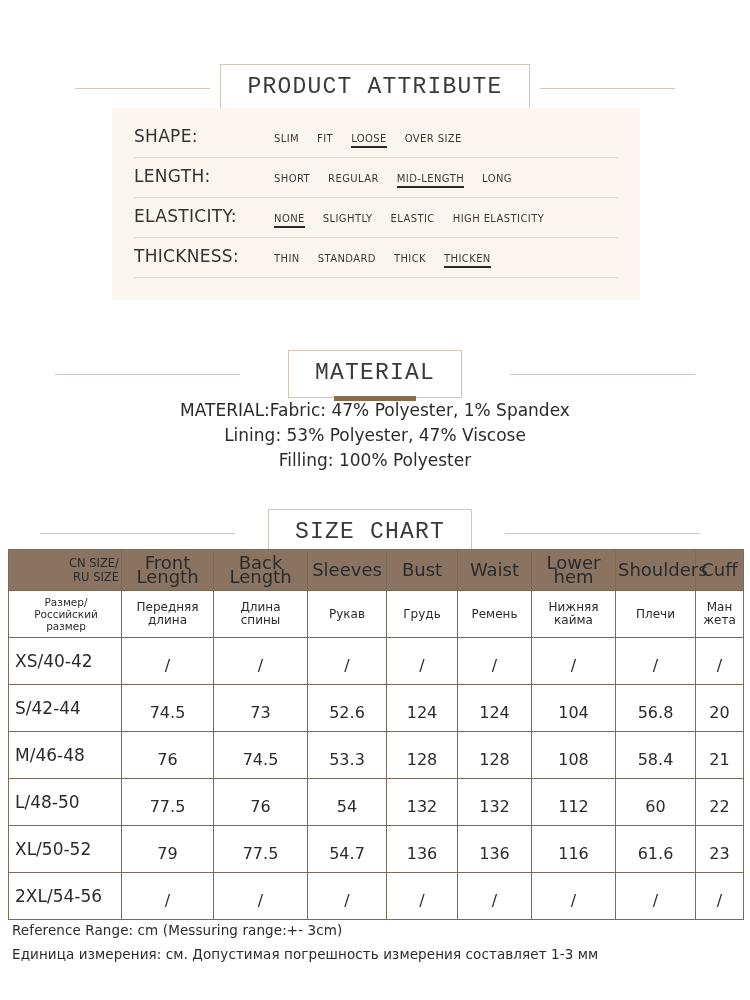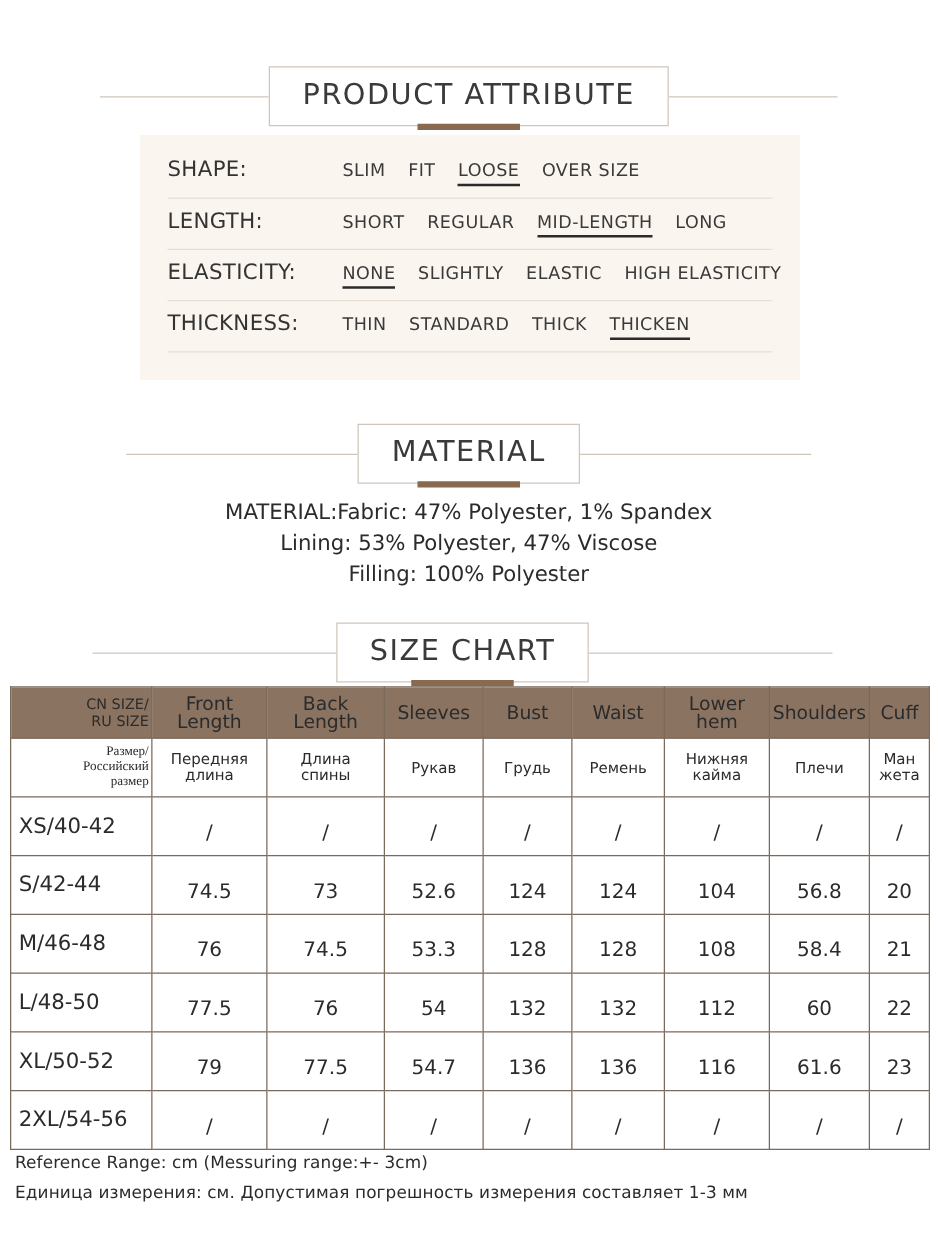--- a/index.html
+++ b/index.html
@@ -10,23 +10,24 @@
     font-family: "DejaVu Sans", sans-serif;
     color: #2b2b2b;
     overflow: hidden;
   }
   .page { position: relative; width: 750px; height: 1000px; }
 
   
   .section-head {
     display: flex;
     align-items: center;
-    justify-content: center;
+    justify-content: space-between;
     gap: 0;
-    margin: 1px auto;
+    margin: 12px auto;
+    font-family: Liberation Mono, monospace;
   }
   .rule {
     height: 1px;
     background: #cfc6bd;
     flex: 0 0 auto;
   }
   .head-box {
     border: 1px solid #cfc6bd;
     background: #fff;
     padding: 9px 26px 11px;
@@ -74,21 +75,21 @@
     width: 140px;
     flex: 0 0 auto;
   }
   .attr-opts {
     display: flex;
     align-items: baseline;
     gap: 18px;
     flex-wrap: nowrap;
   }
   .opt {
-    font-size: 14px;
+    font-size: 10px;
     color: #3a3a3a;
     letter-spacing: .4px;
     padding-bottom: 2px;
     white-space: nowrap;
     text-align: center;
   }
   .opt.sel {
     border-bottom: 2px solid #2b2b2b;
   }
 
@@ -118,43 +119,42 @@
   }
   table.size td, table.size th {
     border: 1px solid #7a6a5c;
     text-align: center;
     font-weight: 400;
     color: #2b2b2b;
   }
   thead th {
     background: #8b7361;
     color: #ffffff;
-    font-size: 15px;
+    font-size: 18px;
     line-height: 14px;
     padding: 6px 2px;
     height: 36px;
   }
   thead th.first {
     font-size: 11.5px;
     text-align: right;
     padding-left: 6px;
   }
   tr.ru td {
     background: #ffffff;
     font-size: 12px;
     line-height: 13px;
     padding: 5px 2px;
     height: 42px;
   }
   tr.ru td.first {
     font-size: 10.5px;
     line-height: 12px;
-    text-align: right;
+    text-align: center;
     padding-left: 4px;
-    font-family: Liberation Serif, serif;
   }
   tbody.body td {
     font-size: 16px;
     height: 47px;
     padding: 2px;
   }
   tbody.body td.first {
     text-align: left;
     padding-left: 6px;
     font-size: 17px;

